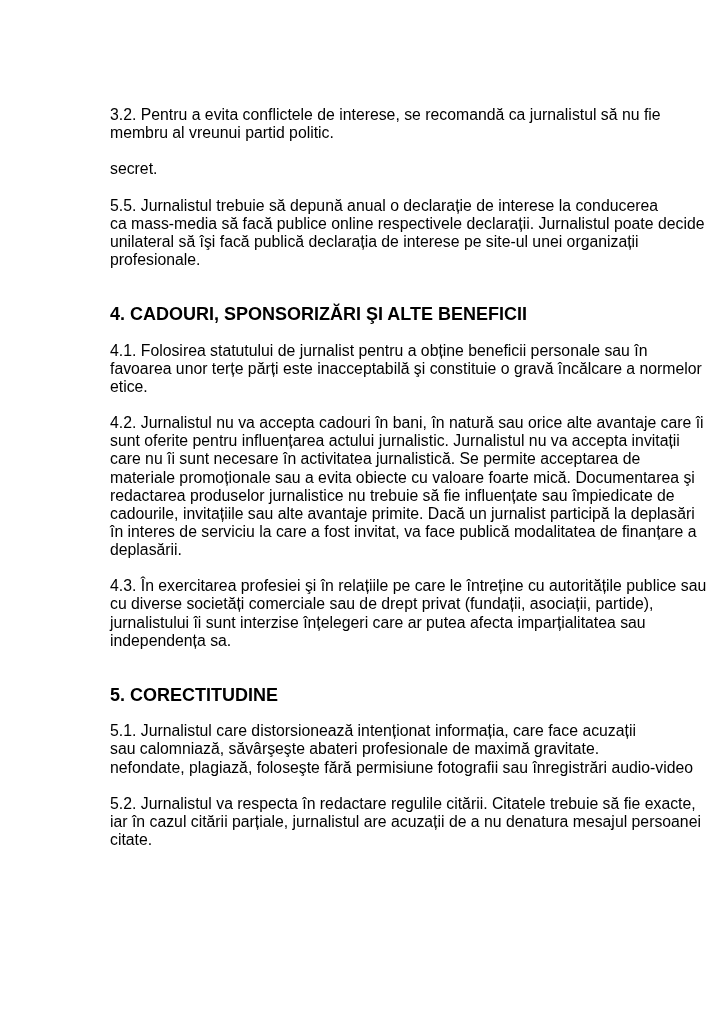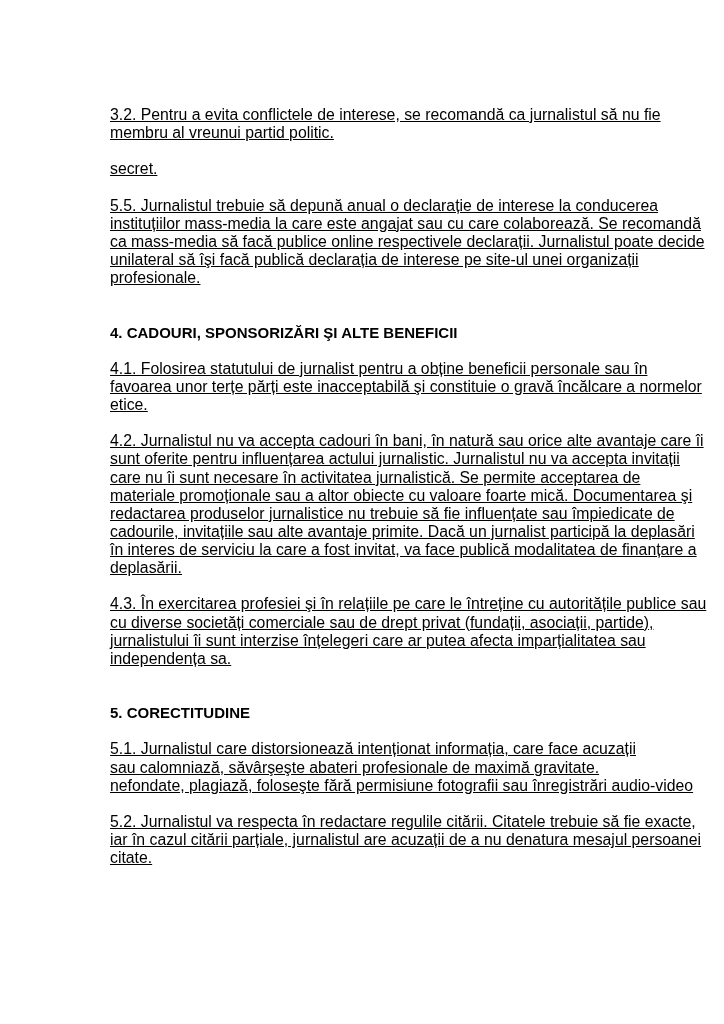--- a/index.html
+++ b/index.html
@@ -27,31 +27,30 @@
       top: 106px;
       width: 610px;
       font-family: "Liberation Sans", sans-serif;
       font-size: 15.8px;
       line-height: 18.14px;
       color: #000000;
     }
     .para {
       margin: 0 0 18.14px 0;
       padding: 0;
-      text-decoration: underline;
     }
     .line {
       display: block;
       white-space: nowrap;
       height: 18.14px;
     }
     .heading {
       margin: 36.28px 0 18.14px 0;
       padding: 0;
-      font-size: 15px;
+      font-size: 18px;
       line-height: 18.14px;
       font-weight: bold;
       white-space: nowrap;
     }
   </style>
 </head>
 <body>
 
 <div class="page">
   <div class="content">
@@ -60,39 +59,38 @@
       <span class="line">3.2. Pentru a evita conflictele de interese, se recomandă ca jurnalistul să nu fie</span>
       <span class="line">membru al vreunui partid politic.</span>
     </div>
 
     <div class="para">
       <span class="line">secret.</span>
     </div>
 
     <div class="para">
       <span class="line">5.5. Jurnalistul trebuie să depună anual o declarație de interese la conducerea</span>
-      <span class="line">instituțiilor mass-media la care este angajat sau cu care colaborează. Se recomandă</span>
       <span class="line">ca mass-media să facă publice online respectivele declarații. Jurnalistul poate decide</span>
       <span class="line">unilateral să îşi facă publică declarația de interese pe site-ul unei organizații</span>
       <span class="line">profesionale.</span>
     </div>
 
     <h2 class="heading">4. CADOURI, SPONSORIZĂRI ŞI ALTE BENEFICII</h2>
 
     <div class="para">
       <span class="line">4.1. Folosirea statutului de jurnalist pentru a obține beneficii personale sau în</span>
       <span class="line">favoarea unor terțe părți este inacceptabilă şi constituie o gravă încălcare a normelor</span>
       <span class="line">etice.</span>
     </div>
 
     <div class="para">
       <span class="line">4.2. Jurnalistul nu va accepta cadouri în bani, în natură sau orice alte avantaje care îi</span>
       <span class="line">sunt oferite pentru influențarea actului jurnalistic. Jurnalistul nu va accepta invitații</span>
       <span class="line">care nu îi sunt necesare în activitatea jurnalistică. Se permite acceptarea de</span>
-      <span class="line">materiale promoționale sau a altor obiecte cu valoare foarte mică. Documentarea şi</span>
+      <span class="line">materiale promoționale sau a evita obiecte cu valoare foarte mică. Documentarea şi</span>
       <span class="line">redactarea produselor jurnalistice nu trebuie să fie influențate sau împiedicate de</span>
       <span class="line">cadourile, invitațiile sau alte avantaje primite. Dacă un jurnalist participă la deplasări</span>
       <span class="line">în interes de serviciu la care a fost invitat, va face publică modalitatea de finanțare a</span>
       <span class="line">deplasării.</span>
     </div>
 
     <div class="para">
       <span class="line">4.3. În exercitarea profesiei şi în relațiile pe care le întreține cu autoritățile publice sau</span>
       <span class="line">cu diverse societăți comerciale sau de drept privat (fundații, asociații, partide),</span>
       <span class="line">jurnalistului îi sunt interzise înțelegeri care ar putea afecta imparțialitatea sau</span>

